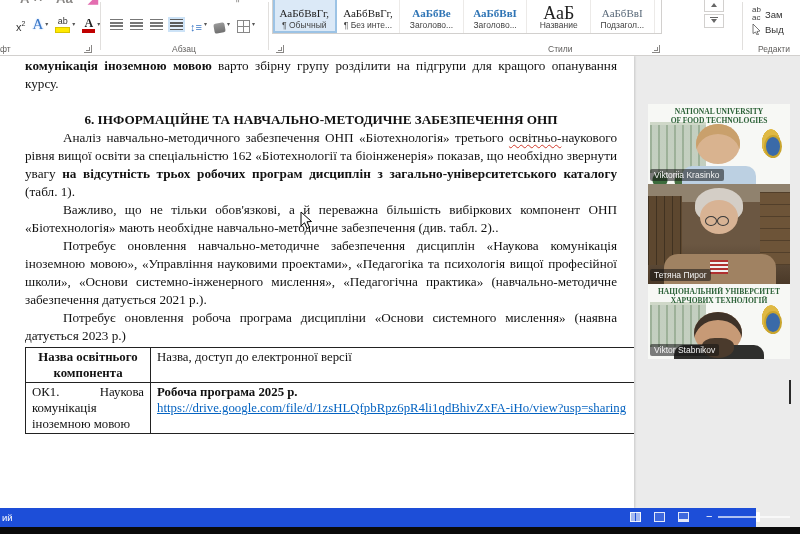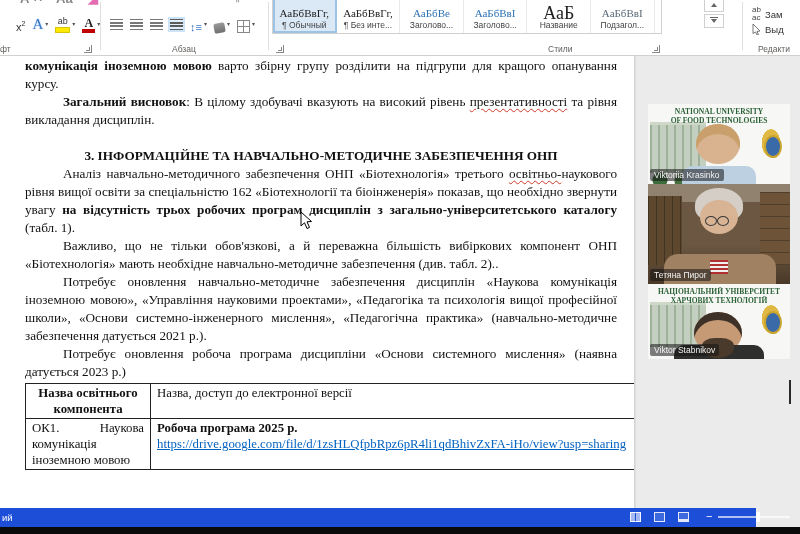--- a/index.html
+++ b/index.html
@@ -37,21 +37,21 @@
      border-bottom:1px solid #8a8886;}
   .launcher:after{content:"";position:absolute;right:1px;bottom:1px;width:3px;height:3px;
      border-right:1px solid #8a8886;border-bottom:1px solid #8a8886;}
   
   .stylesbox{position:absolute;left:272px;top:-8px;width:388px;height:40px;border:1px solid #d2d0ce;
      display:flex;background:#fff;}
   .stylecard{width:63.6px;height:100%;border-right:1px solid #eceae8;display:flex;flex-direction:column;
      align-items:center;justify-content:flex-end;padding-bottom:2px;box-sizing:border-box;overflow:hidden;}
   .stylecard.sel{background:#dbe9f7;outline:2px solid #9cc3e5;outline-offset:-2px;}
   .sprev{font-family:"Liberation Serif",serif;font-size:11px;color:#222;line-height:13px;white-space:nowrap;}
-  .sprev.blue{color:#2e74b5;}
+  .sprev.blue{color:#2e74b5;font-weight:bold;}
   .sprev.big{font-size:18px;}
   .sprev.gray{color:#5a6a7a;}
   .slabel{font-size:8.5px;color:#444;line-height:11px;white-space:nowrap;}
   .galbtns{position:absolute;left:704px;top:-2px;width:20px;}
   .galbtn{width:20px;height:14px;border:1px solid #d2d0ce;background:#fff;box-sizing:border-box;
      display:flex;align-items:center;justify-content:center;margin-bottom:2px;}
   .tri{width:0;height:0;border-left:3px solid transparent;border-right:3px solid transparent;}
   .tri.up{border-bottom:4px solid #666;}
   .tri.dn{border-top:4px solid #666;}
   .morebar{position:absolute;width:8px;height:1px;background:#666;margin-top:-7px;}
@@ -255,22 +255,21 @@
     <span class="launcher" style="left:276px"></span>
     <span class="grouplabel" style="left:548px">Стили</span>
     <span class="launcher" style="left:652px"></span>
     <span class="grouplabel" style="left:758px">Редакти</span>
   </div>
 
   <div class="docarea">
     <div class="page">
       <div class="doctext">
         <p><b>комунікація іноземною мовою</b><span> варто збірну групу розділити на підгрупи для кращого опанування курсу.</span></p>
-        <p class="ind"><b>Загальний висновок</b><span>: В цілому здобувачі вказують на високий рівень </span><span class="misspell">презентативності</span><span> та рівня викладання дисциплін.</span></p>
-        <p class="dochead">3. ІНФОРМАЦІЙНЕ ТА НАВЧАЛЬНО-МЕТОДИЧНЕ ЗАБЕЗПЕЧЕННЯ ОНП</p>
+        <p class="dochead">6. ІНФОРМАЦІЙНЕ ТА НАВЧАЛЬНО-МЕТОДИЧНЕ ЗАБЕЗПЕЧЕННЯ ОНП</p>
         <p class="ind"><span>Аналіз навчально-методичного забезпечення ОНП «Біотехнологія» третього </span><span class="misspell">освітньо-</span><span>наукового рівня вищої освіти за спеціальністю 162 «Біотехнології та біоінженерія» показав, що необхідно звернути увагу </span><b>на відсутність трьох робочих програм дисциплін з загально-університетського каталогу</b><span>  (табл. 1).</span></p>
         <p class="ind">Важливо, що не тільки обов'язкові, а й  переважна більшість вибіркових компонент ОНП «Біотехнологія» мають необхідне навчально-методичне забезпечення (див. табл. 2)..</p>
         <p class="ind">Потребує оновлення навчально-методичне  забезпечення дисциплін «Наукова комунікація іноземною мовою», «Управління науковими проектами», «Педагогіка та психологія вищої професійної школи», «Основи системно-інженерного мислення», «Педагогічна практика» (навчально-методичне забезпечення  датується 2021 р.).</p>
         <p class="ind">Потребує оновлення робоча  програма дисципліни «Основи системного мислення» (наявна датується 2023 р.)</p>
         <table class="dtable">
           <tbody>
               <tr>
             <td class="c1 hdr1">Назва освітнього компонента</td>
             <td class="hdr2">Назва, доступ до електронної версії</td>
           </tr>

